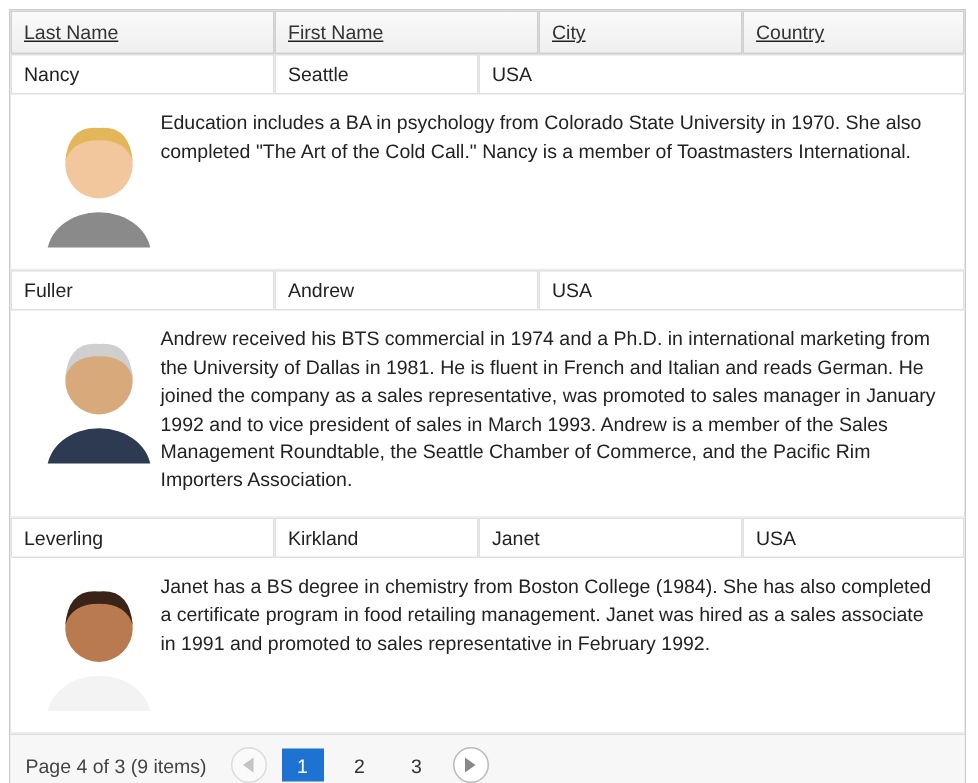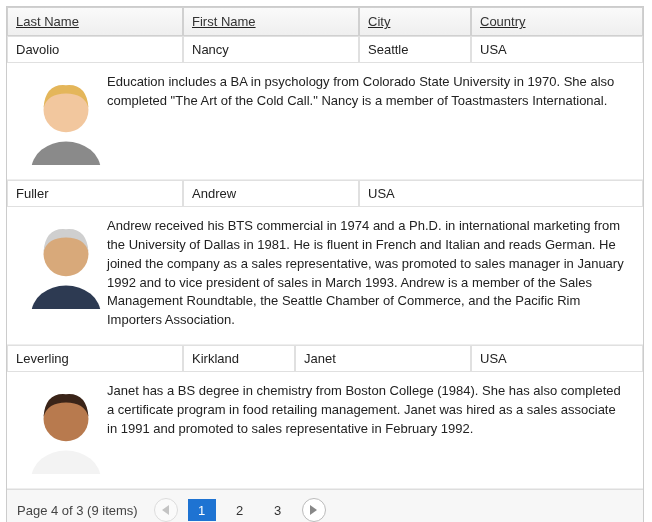--- a/index.html
+++ b/index.html
@@ -32,21 +32,21 @@
     display: flex;
   }
   .data-cell {
     border: 1px solid #e0e0e0;
     padding: 5px 8px;
     font-size: 13px;
     background: #fff;
   }
   .c-last  { width: 176px; }
   .c-first { width: 176px; }
-  .c-city  { width: 112px; }
+  .c-city  { width: 136px; }
   .c-country { flex: 1; }
   .detail-row {
     display: flex;
     padding: 10px 18px 14px 18px;
     border-bottom: 1px solid #eee;
   }
   .avatar {
     width: 82px;
     height: 92px;
     flex: 0 0 82px;
@@ -123,21 +123,20 @@
 
   <div class="header-row">
     <div class="header-cell c-last">Last Name</div>
     <div class="header-cell c-first">First Name</div>
     <div class="header-cell c-city">City</div>
     <div class="header-cell c-country">Country</div>
   </div>
 
   <div id="rows-container">
       <div class="data-row">
-    <div class="data-cell c-last">Davolio</div>
     <div class="data-cell c-first">Nancy</div>
     <div class="data-cell c-city">Seattle</div>
     <div class="data-cell c-country">USA</div>
       </div>
       <div class="detail-row">
     <div class="avatar">
           <svg viewBox="0 0 80 90">
     <rect width="80" height="90" fill="#ffffff"></rect>
     <ellipse cx="40" cy="95" rx="34" ry="28" fill="#8a8a8a"></ellipse>
     <circle cx="40" cy="36" r="22" fill="#f2c79e"></circle>

